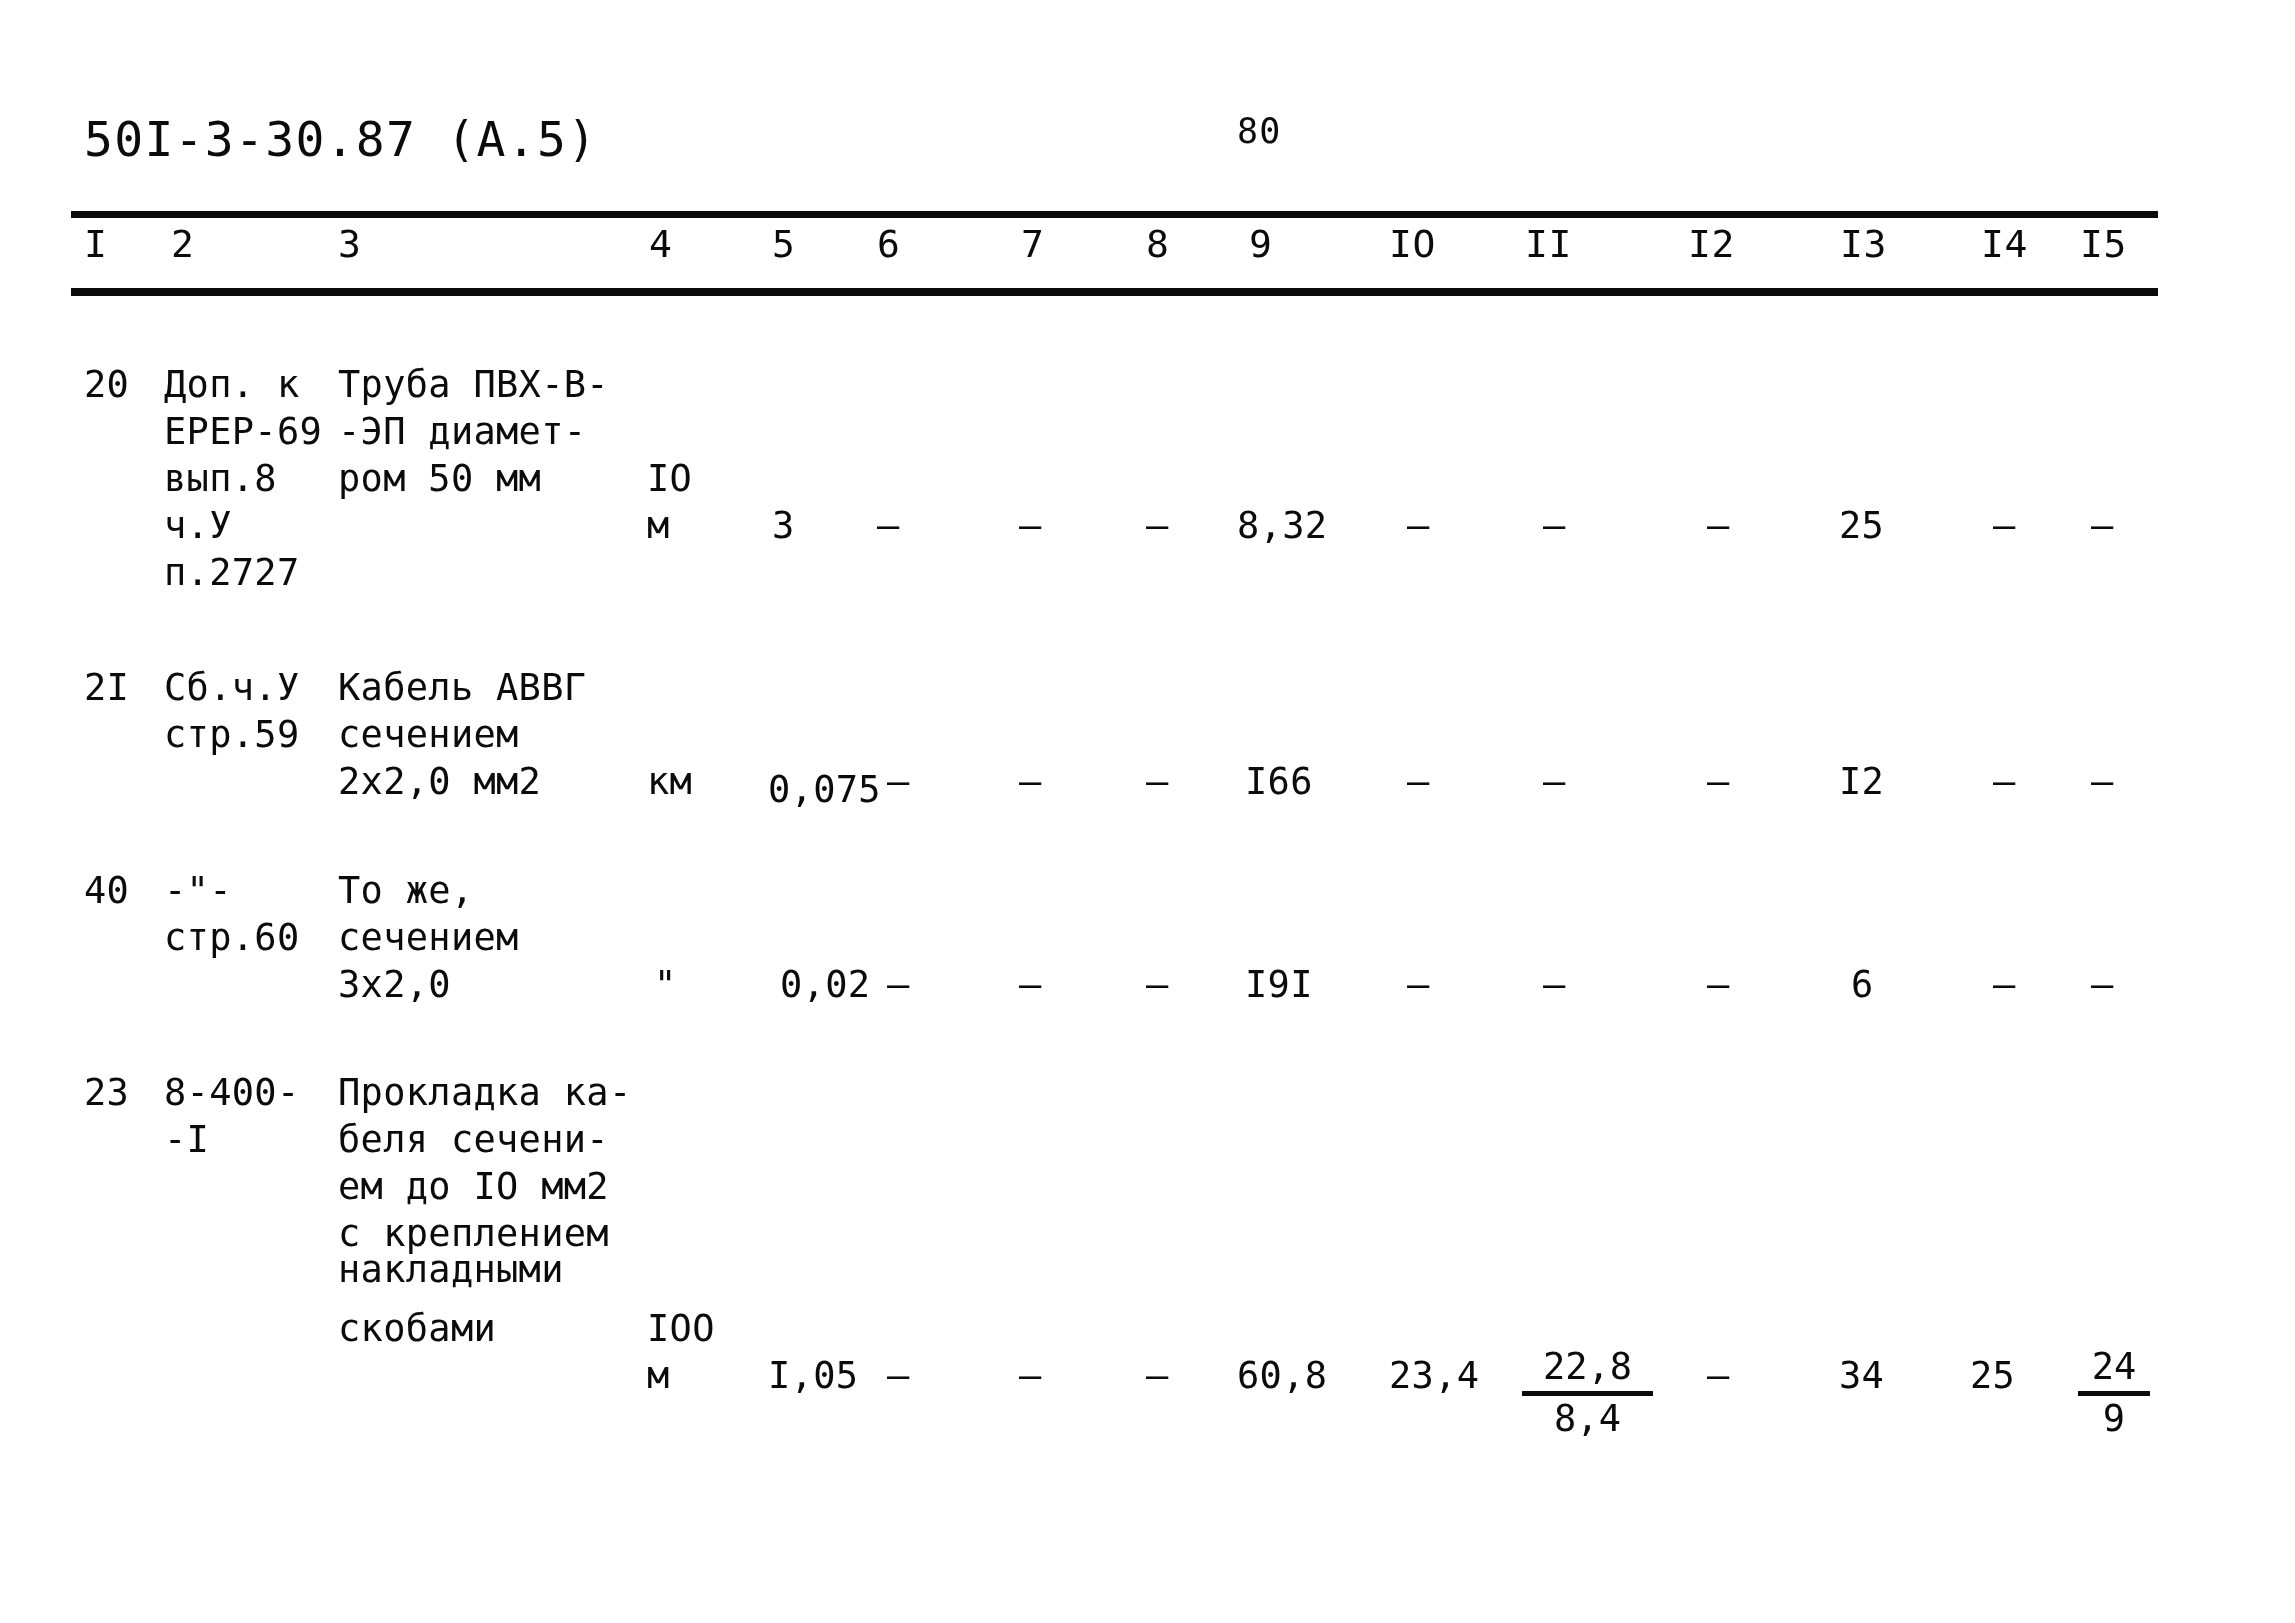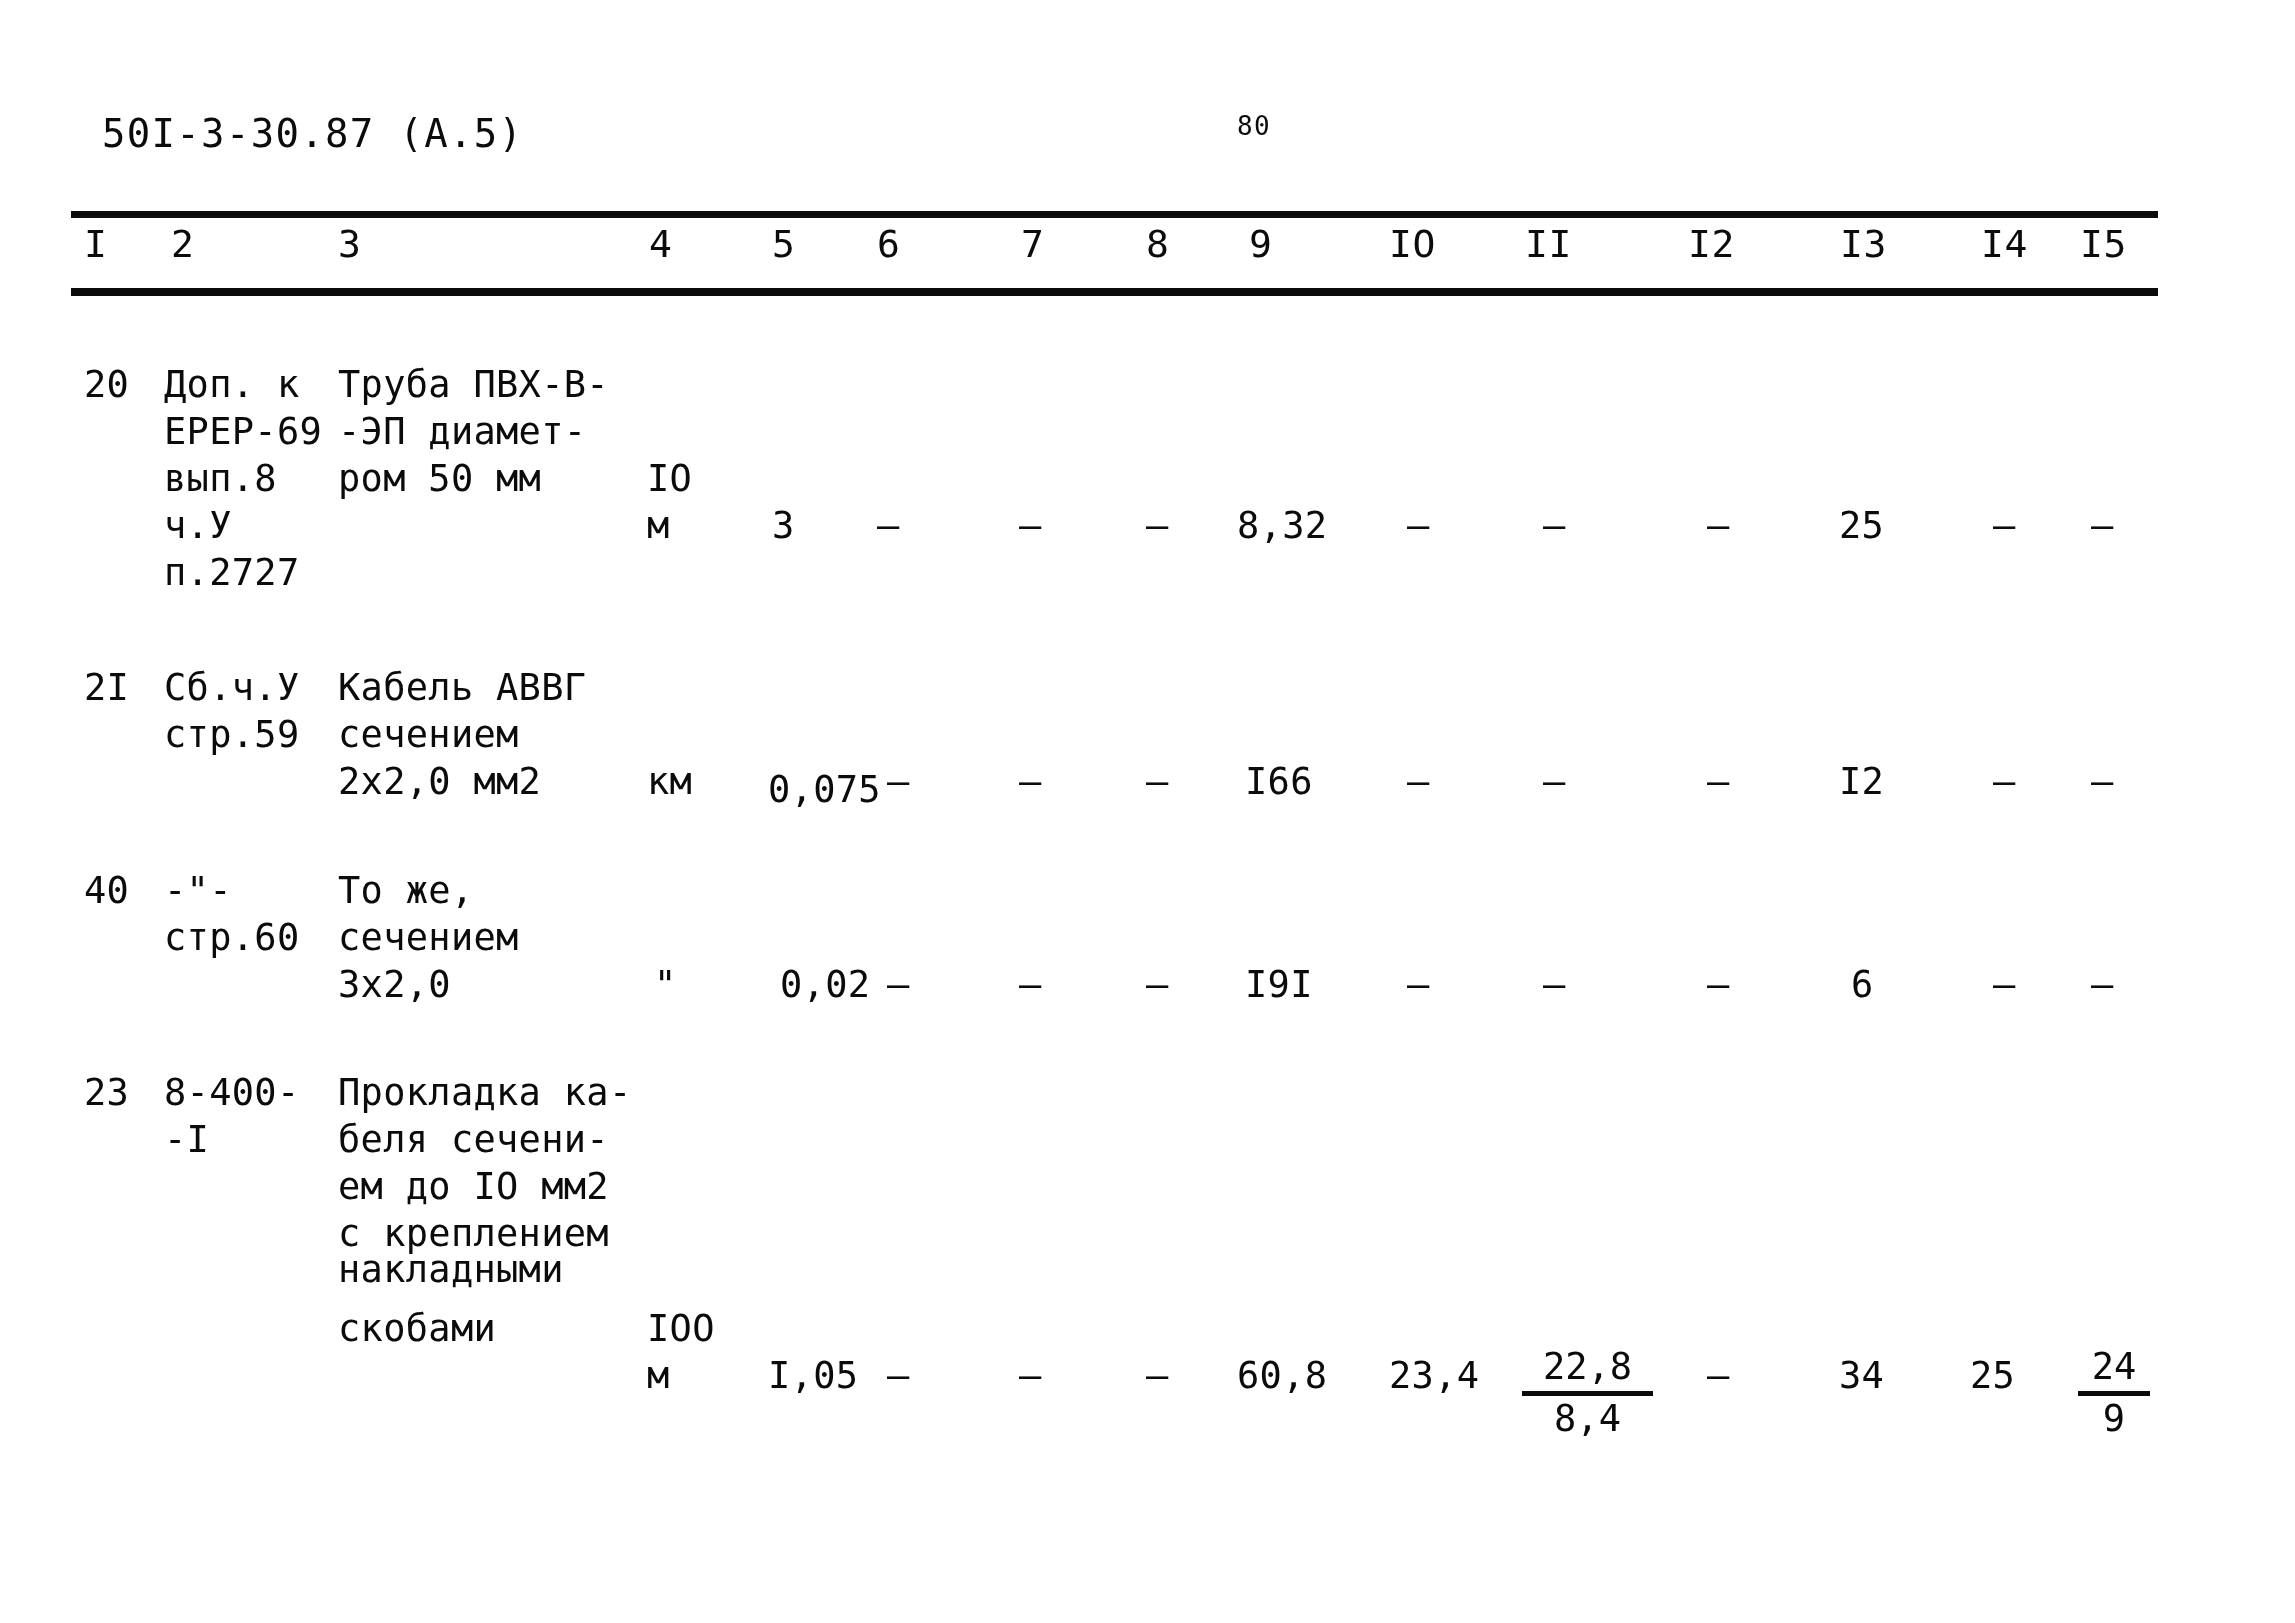--- a/index.html
+++ b/index.html
@@ -11,26 +11,26 @@
     position:relative;
     overflow:hidden;
   }
   .page{position:absolute;inset:0;}
 
   
   .doc-head{
     position:absolute;left:0;right:0;top:111px;height:46px;
   }
   .doc-code{
-    position:absolute;left:102px;top:0;
-    font-size:39px;letter-spacing:1.3px;white-space:nowrap;
+    position:absolute;left:84px;top:0;
+    font-size:48px;letter-spacing:1.3px;white-space:nowrap;
   }
   .page-no{
     position:absolute;left:1237px;top:0;
-    font-size:26px;letter-spacing:1.3px;
+    font-size:35px;letter-spacing:1.3px;
   }
 
   
   .rule{
     position:absolute;left:71px;width:2087px;
     background:#0b0b0b;
   }
   .rule.top{top:211px;height:7.2px;}
   .rule.bottom{top:288px;height:7.9px;}
 

